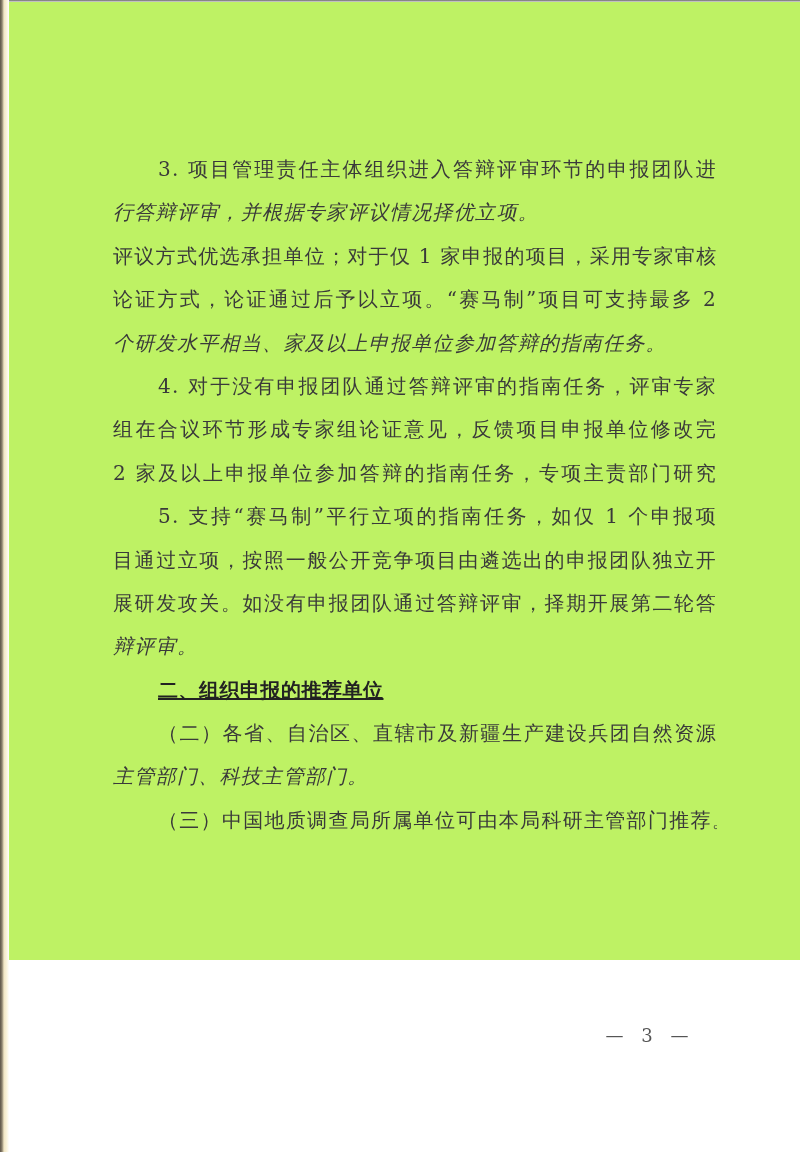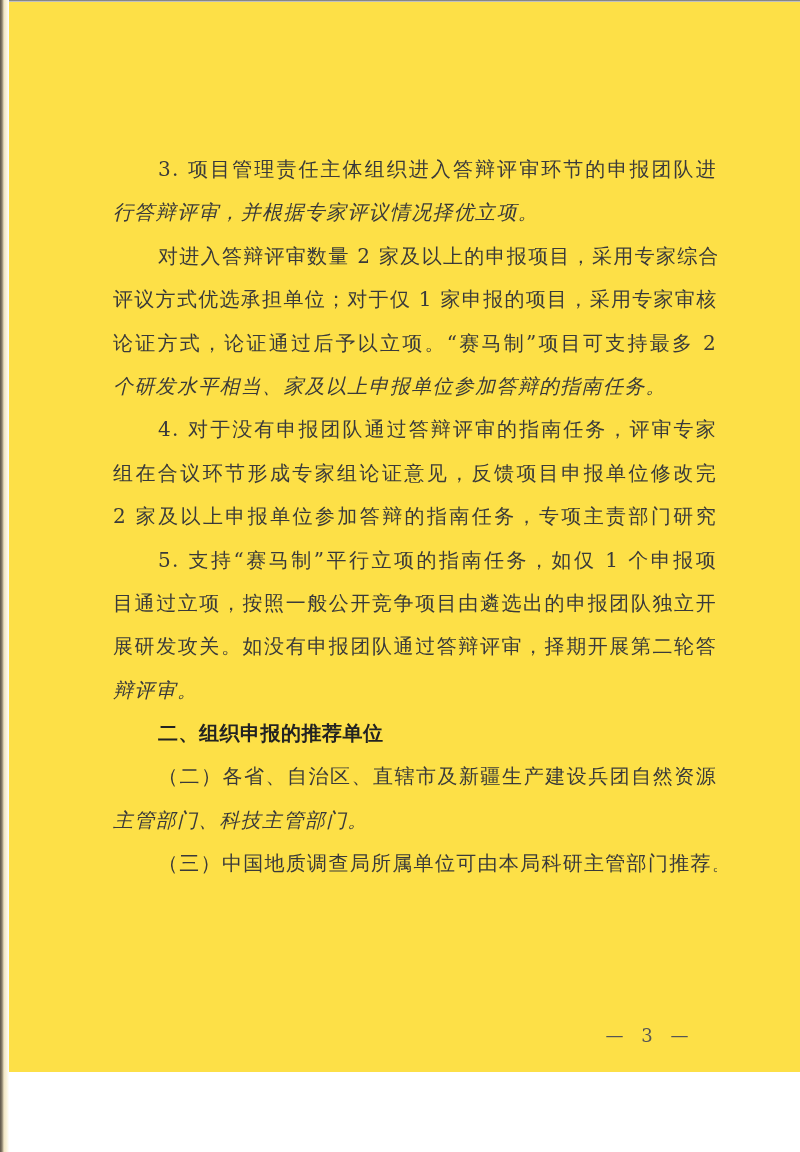--- a/index.html
+++ b/index.html
@@ -6,22 +6,22 @@
       margin: 0;
       padding: 0;
       width: 800px;
       height: 1152px;
       background: #ffffff;
       overflow: hidden;
     }
     .page {
       position: relative;
       width: 800px;
-      height: 1072px;
-      background: #fde047;
+      height: 960px;
+      background: #bef264;
     }
     .left-edge {
       position: absolute;
       left: 0; top: 0;
       width: 9px; height: 1152px;
       background: linear-gradient(to right, #5b5346 0px, #8c826d 2px, #f1e6c4 4px, #fbf5df 7px, #fefefe 9px);
     }
     .top-edge {
       position: absolute;
       left: 0; top: 0;
@@ -47,20 +47,21 @@
       overflow: hidden;
     }
     .line.last { text-align-last: left; font-style: italic; }
     .line.indent { padding-left: 45px; }
     .heading {
       font-family: "DejaVu Sans", "Liberation Sans", sans-serif;
       font-weight: bold;
       color: #222222;
       letter-spacing: 0.5px;
       text-align-last: left;
+      text-decoration: underline;
     }
     .footer-page {
       position: absolute;
       left: 605px;
       top: 1025px;
       width: 90px;
       text-align: center;
       font-family: "DejaVu Serif", "Liberation Serif", serif;
       font-size: 18px;
       color: #555555;
@@ -72,21 +73,20 @@
 
 <div class="page">
   <div class="top-edge"></div>
   <div class="left-edge"></div>
 
   <div class="body-text">
 
     <div class="line indent">3. 项目管理责任主体组织进入答辩评审环节的申报团队进</div>
     <div class="line last">行答辩评审，并根据专家评议情况择优立项。</div>
 
-    <div class="line indent">对进入答辩评审数量 2 家及以上的申报项目，采用专家综合</div>
     <div class="line">评议方式优选承担单位；对于仅 1 家申报的项目，采用专家审核</div>
     <div class="line">论证方式，论证通过后予以立项。“赛马制”项目可支持最多 2</div>
     <div class="line last">个研发水平相当、家及以上申报单位参加答辩的指南任务。</div>
 
     <div class="line indent">4. 对于没有申报团队通过答辩评审的指南任务，评审专家</div>
     <div class="line">组在合议环节形成专家组论证意见，反馈项目申报单位修改完</div>
     <div class="line">2 家及以上申报单位参加答辩的指南任务，专项主责部门研究</div>
 
     <div class="line indent">5. 支持“赛马制”平行立项的指南任务，如仅 1 个申报项</div>
     <div class="line">目通过立项，按照一般公开竞争项目由遴选出的申报团队独立开</div>

